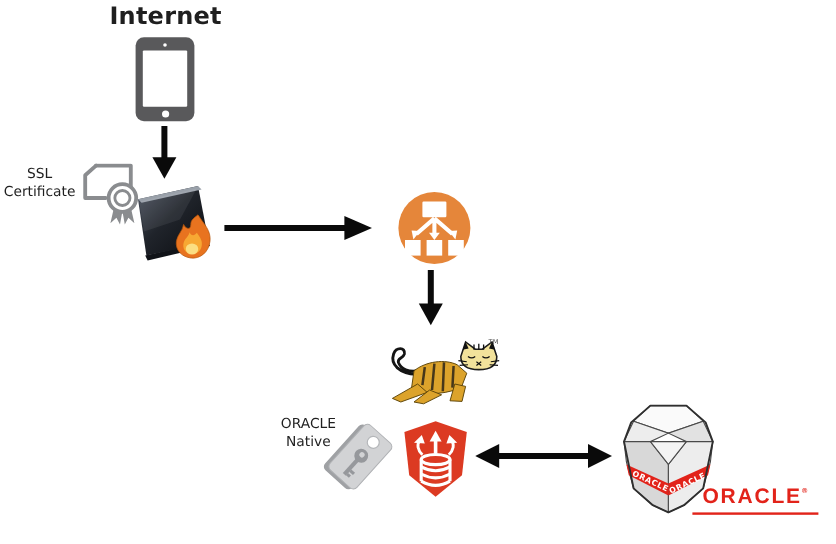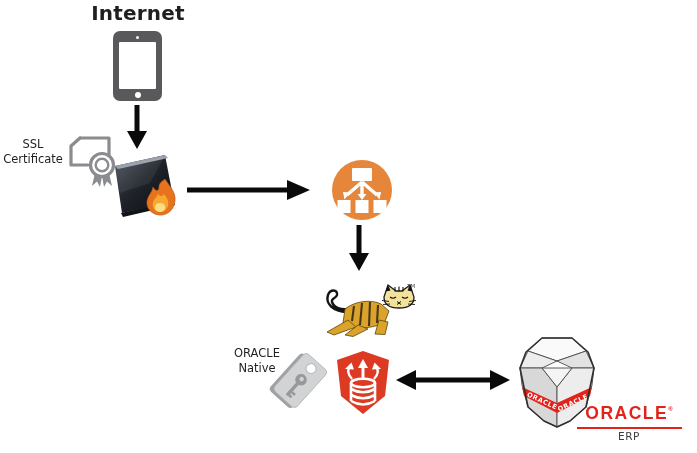--- a/index.html
+++ b/index.html
@@ -171,15 +171,14 @@
     <polygon class="band-red" points="46,68 81,52 79,61 46,78"></polygon>
     <text transform="translate(15.5,61) rotate(25)" font-size="6.5" font-weight="bold" fill="#fff" letter-spacing="0.6">ORACLE</text>
     <text transform="translate(48,76.5) rotate(-25)" font-size="6.5" font-weight="bold" fill="#fff" letter-spacing="0.6">ORACLE</text>
     <path d="M31,3 L61,3 L77,17 L83,33 L75,72 L59,86 L46,92 L33,86 L17,72 L9,33 L15,17 Z" fill="none" stroke="#2f2f2f" stroke-width="1.6" stroke-linejoin="round"></path>
   </svg>
 
   <div class="abs oracle-word" style="left:574px;top:403px;width:110px;">
     <span>ORACLE</span><sup>®</sup>
   </div>
   <div class="abs oracle-rule" style="left:577px;top:427px;width:105px;"></div>
-  <div class="abs erp" style="left:574px;top:430px;width:110px;">ERP</div>
 
 </div>
 
 </body></html>

